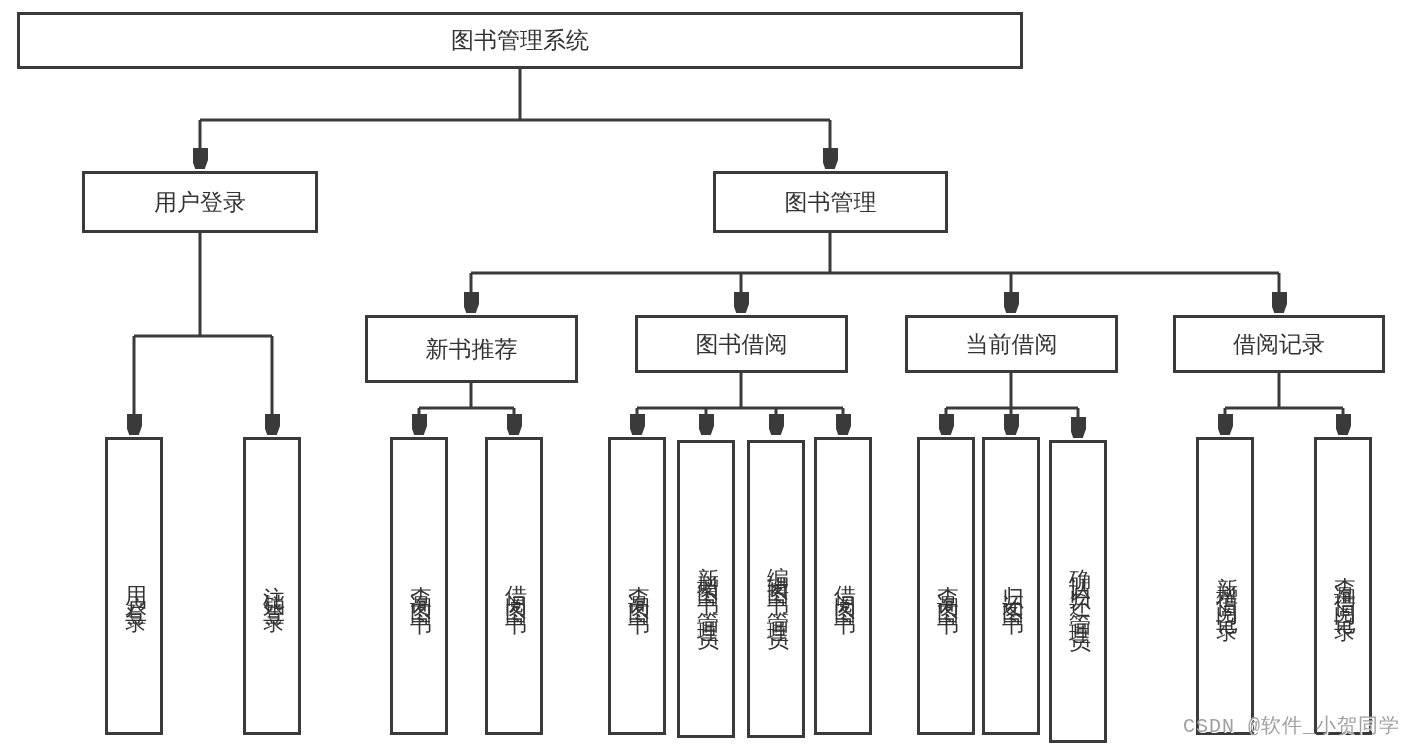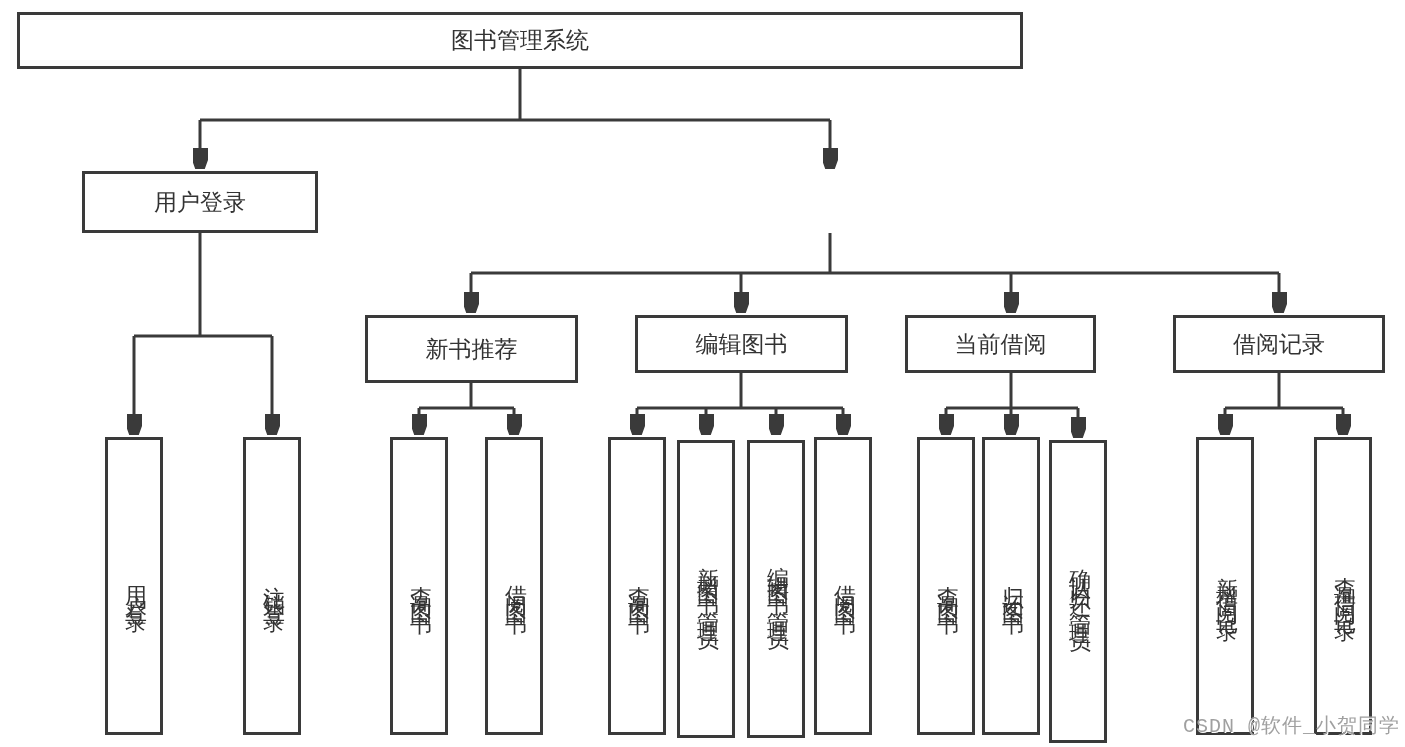--- a/index.html
+++ b/index.html
@@ -70,28 +70,31 @@
     <line x1="1343" y1="408" x2="1343" y2="435" marker-end="url(#arrow)"></line>
   </svg>
 
   <div class="node h" style="left:17px; top:12px; width:1006px; height:57px;">
     <span>图书管理系统</span>
   </div>
 
   <div class="node h" style="left:82px; top:171px; width:236px; height:62px;">
     <span>用户登录</span>
   </div>
+  <div class="node h" style="left:713px; top:171px; width:235px; height:62px;">
+    <span>图书管理</span>
+  </div>
 
   <div class="node h" style="left:365px; top:315px; width:213px; height:68px;">
     <span>新书推荐</span>
   </div>
   <div class="node h" style="left:635px; top:315px; width:213px; height:58px;">
-    <span>编辑图书</span>
+    <span>图书借阅</span>
   </div>
-  <div class="node h" style="left:905px; top:315px; width:191px; height:58px;">
+  <div class="node h" style="left:905px; top:315px; width:213px; height:58px;">
     <span>当前借阅</span>
   </div>
   <div class="node h" style="left:1173px; top:315px; width:212px; height:58px;">
     <span>借阅记录</span>
   </div>
 
   <div class="node v" style="left:105px; top:437px; width:58px; height:298px;">
     <span>用户登录</span>
   </div>
   <div class="node v" style="left:243px; top:437px; width:58px; height:298px;">

